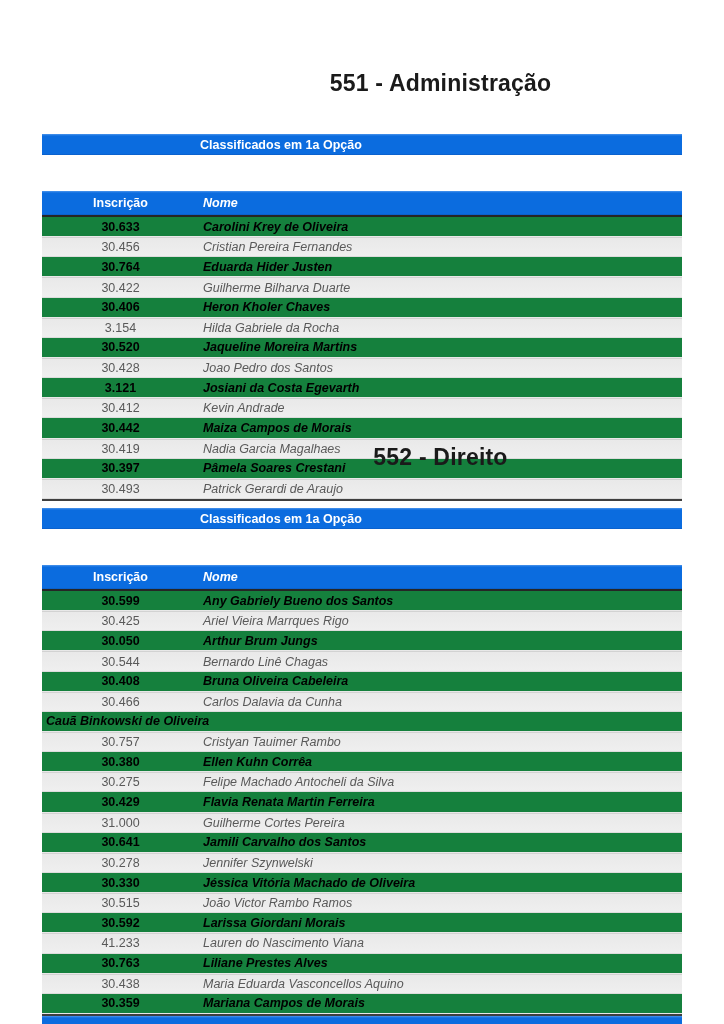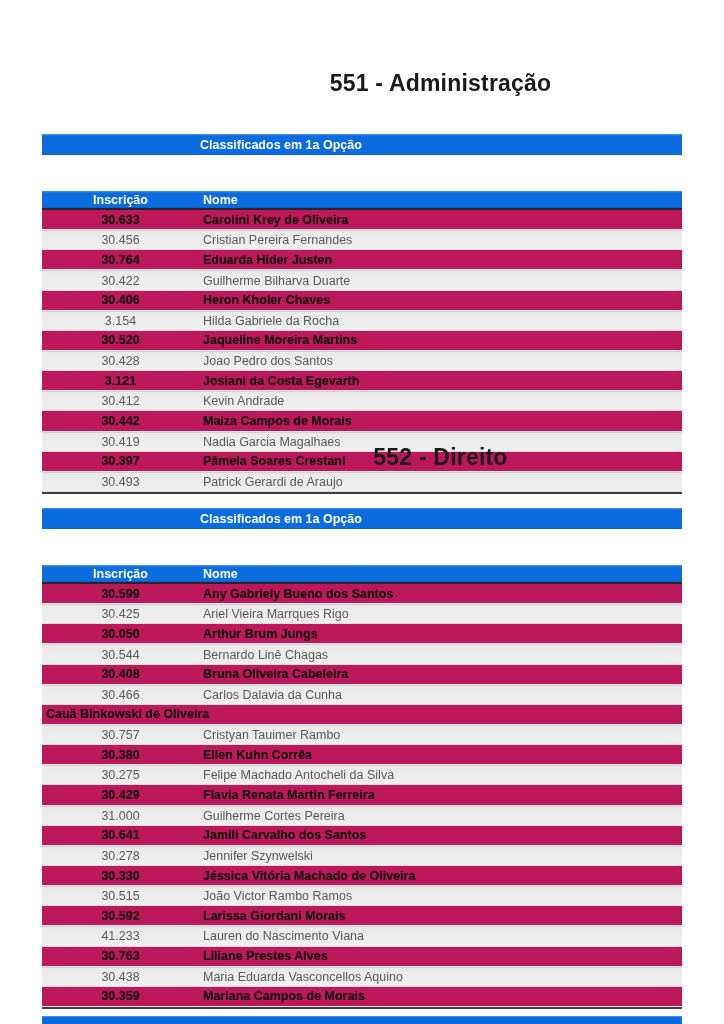--- a/index.html
+++ b/index.html
@@ -39,46 +39,47 @@
     font-size: 12.5px;
     display: flex;
     align-items: center;
     box-sizing: border-box;
     margin-top: 34px;
   }
   .group-bar { height: 21px; }
   .group-bar .group-label { padding-left: 158px; }
   .bar-gap { height: 2px; background: #ffffff; }
   .cols-bar {
-    height: 19px;
+    height: 26px;
     border-bottom: 2px solid #262626;
   }
   .cell-inscricao {
     width: 157px;
     text-align: center;
     flex: 0 0 157px;
   }
   .cell-nome {
     flex: 1 1 auto;
     text-align: left;
     padding-left: 4px;
     white-space: nowrap;
     overflow: hidden;
+    font-style: italic;
   }
   .rows { border-bottom: 2px solid #3f3f3f; }
   .row {
     display: flex;
     height: 20.15px;
     box-sizing: border-box;
     align-items: center;
     font-size: 12.5px;
     line-height: 20px;
   }
   .row.primary {
-    background: #be185d;
+    background: #15803d;
     color: #000000;
     font-weight: 700;
     border-bottom: 1px solid #e8e8e8;
   }
   .row.alt {
     background: linear-gradient(180deg, #e9e9e9 0%, #efefef 100%);
     color: #595959;
     font-weight: 400;
     border-top: 1px solid #d2d2d2;
     border-bottom: 1px solid #dcdcdc;

